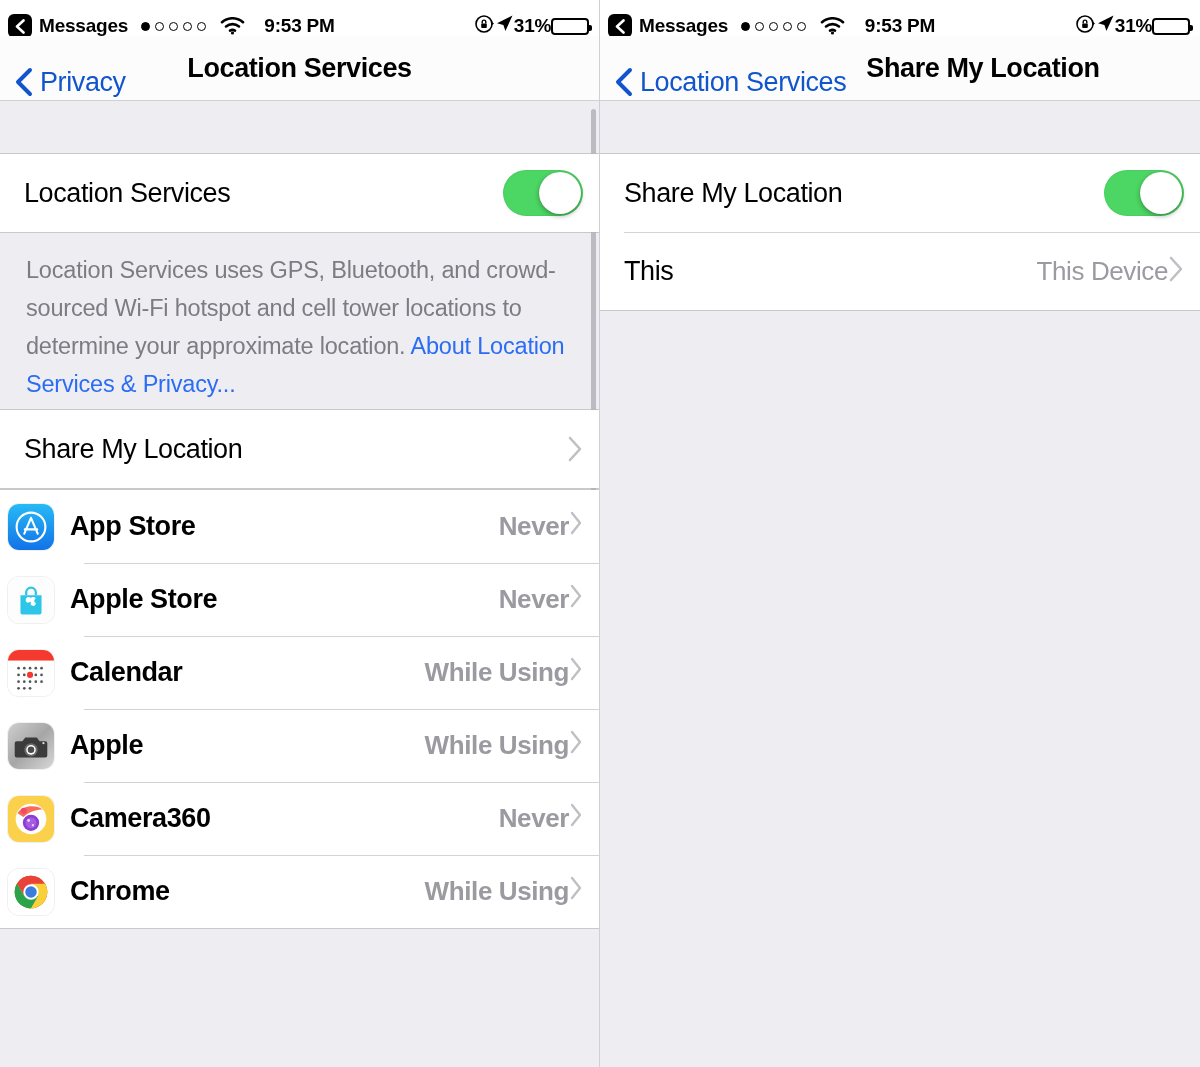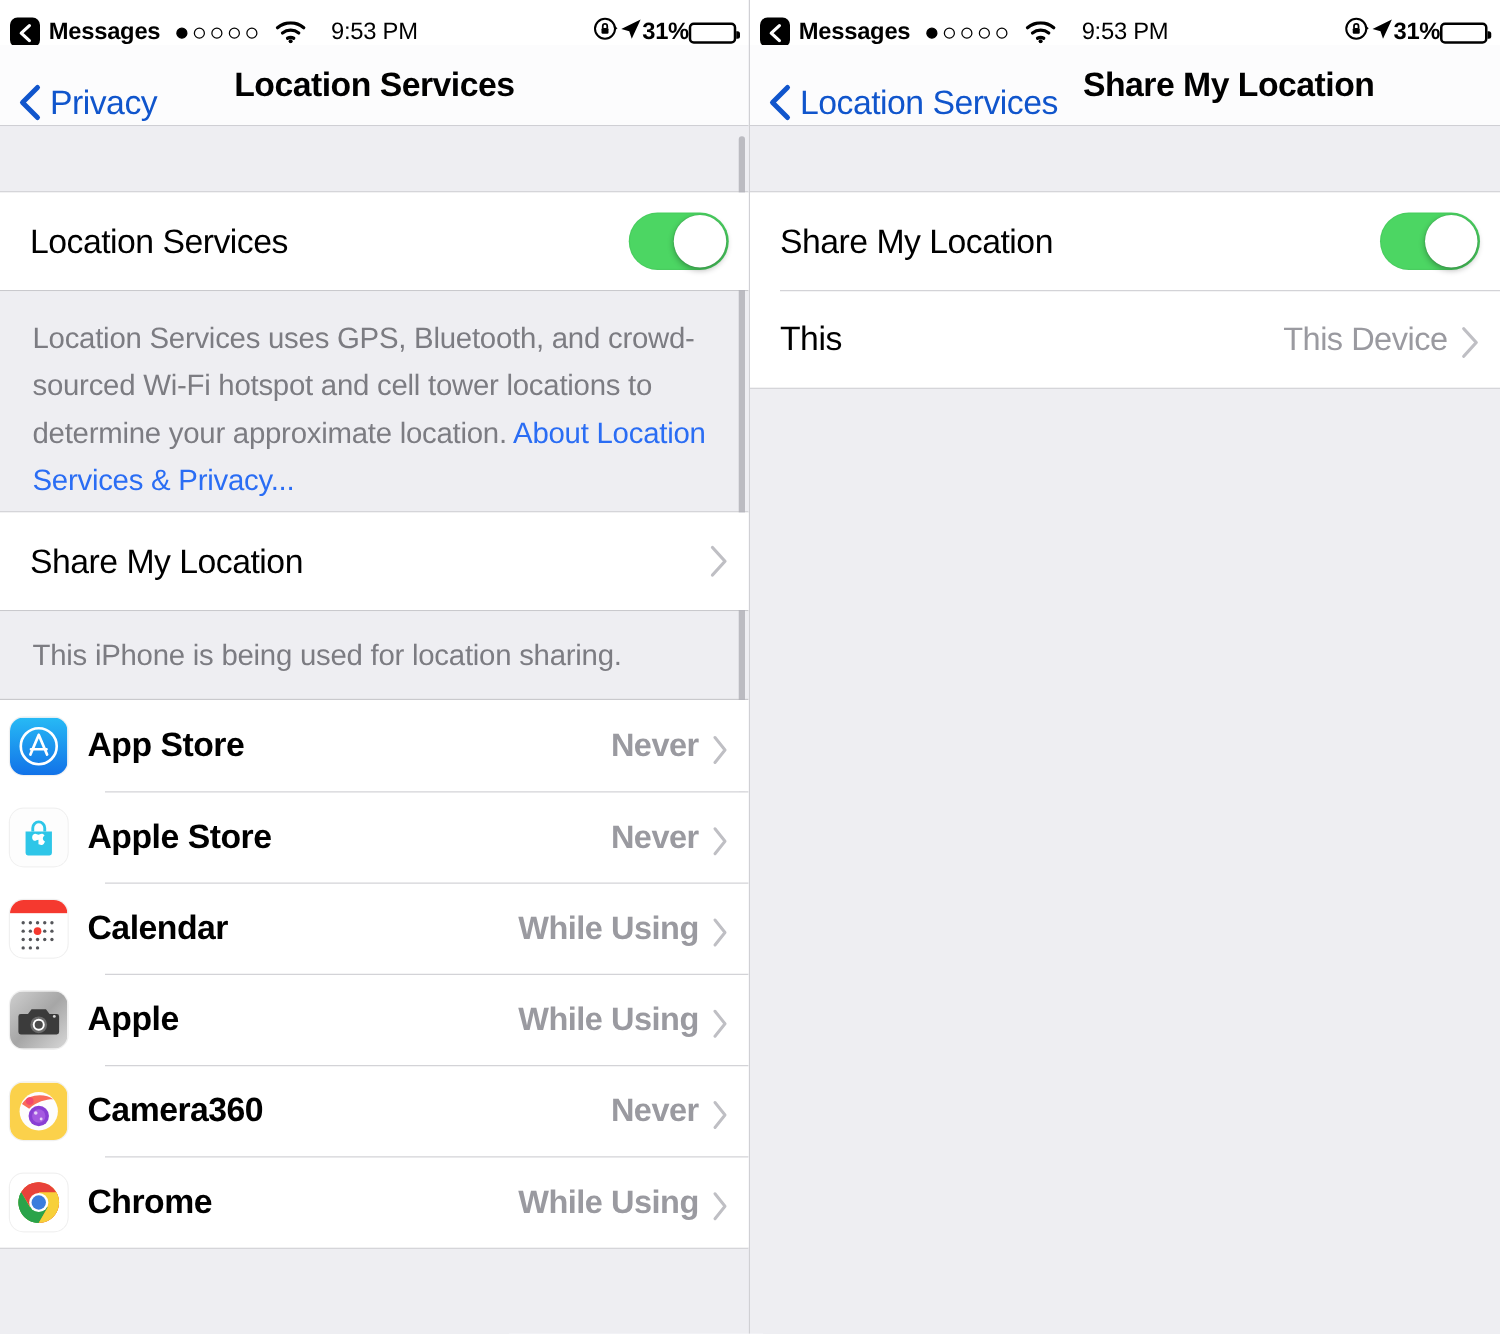--- a/index.html
+++ b/index.html
@@ -29,21 +29,21 @@
     margin-right: 7px; flex: 0 0 auto;
   }
   .sb-back-badge svg { display: block; }
   .sb-app { font-size: 19px; font-weight: bold; letter-spacing: -0.2px; }
   .sb-dots { display: flex; align-items: center; gap: 5px; margin-left: 13px; }
   .dot { width: 9px; height: 9px; border-radius: 50%; border: 1.6px solid #000; }
   .dot.filled { background: #000; }
   .sb-wifi { margin-left: 14px; display: flex; align-items: center; }
   .sb-time {
     position: absolute; left: 0; right: 0; text-align: center;
-    font-size: 19px; font-weight: normal; letter-spacing: -0.2px;
+    font-size: 19px; font-weight: bold; letter-spacing: -0.2px;
     pointer-events: none;
   }
   .sb-right {
     margin-left: auto; display: flex; align-items: center; gap: 0;
     position: relative; z-index: 2;
   }
   .sb-pct { font-size: 19px; font-weight: bold; letter-spacing: -0.3px; }
   .batt {
     width: 38px; height: 17px; border: 2px solid #000; border-radius: 4px;
     position: relative; padding: 2px;
@@ -84,21 +84,21 @@
   }
   .row.tall { height: 78px; }
   .row.app  { height: 73px; padding-left: 8px; font-weight: bold; }
   .row + .row::before {
     content: ""; position: absolute; left: 24px; right: 0; top: 0; height: 1px; background: #d3d3d7;
   }
   .row.app + .row.app::before { left: 84px; }
 
   .row-label { font-size: 27px; color: #000; letter-spacing: -0.4px; }
   .row-label.app-name { font-size: 27px; }
-  .row-right { margin-left: auto; display: flex; align-items: flex-end; gap: 10px; }
+  .row-right { margin-left: auto; display: flex; align-items: flex-start; }
   .row-value { font-size: 26px; color: #9a9aa0; letter-spacing: -0.4px; }
   .chev { color: #bfbfc4; display: flex; align-items: center; }
 
   
   .toggle {
     width: 80px; height: 46px; border-radius: 23px; background: #4cd663;
     position: relative; flex: 0 0 auto; box-shadow: inset 0 0 0 1px rgba(0,0,0,.04);
   }
   .toggle .knob {
     position: absolute; top: 2px; left: 36px;
@@ -216,21 +216,20 @@
           <span class="row-right">
             <span class="chev">
               <svg width="16" height="26" viewBox="0 0 16 26">
                   <path d="M3 2 L13 13 L3 24" fill="none" stroke="#bfbfc4" stroke-width="2.6" stroke-linecap="round" stroke-linejoin="round"></path>
                 </svg>
             </span>
           </span>
         </div>
       </div>
 
-      <div class="footer compact">This iPhone is being used for location sharing.</div>
 
       <div class="group">
 
         <div class="row app">
           <span class="app-icon">
             <svg viewBox="0 0 48 48">
               <defs>
                   <linearGradient id="asg" x1="0" y1="0" x2="0" y2="1">
                     <stop offset="0" stop-color="#27baf5"></stop>
                     <stop offset="1" stop-color="#1272e8"></stop>

